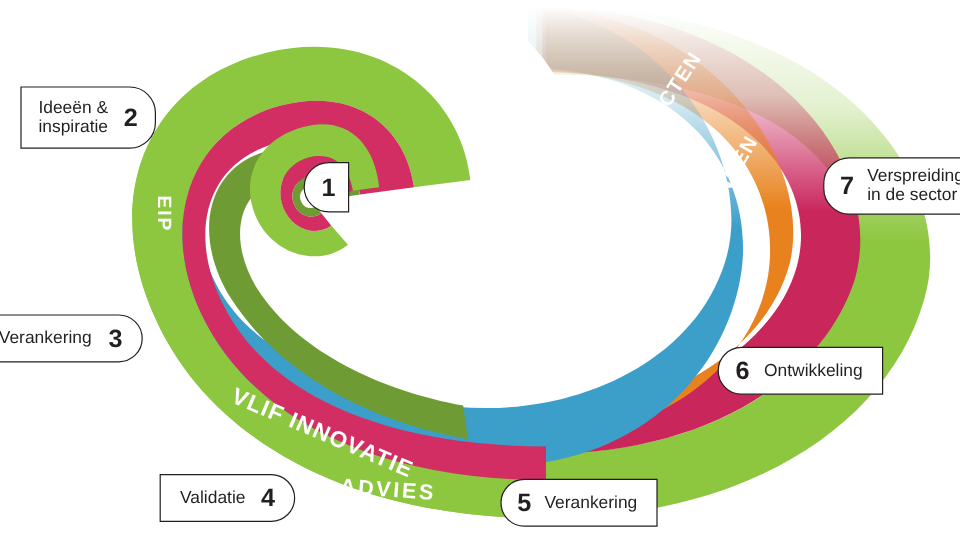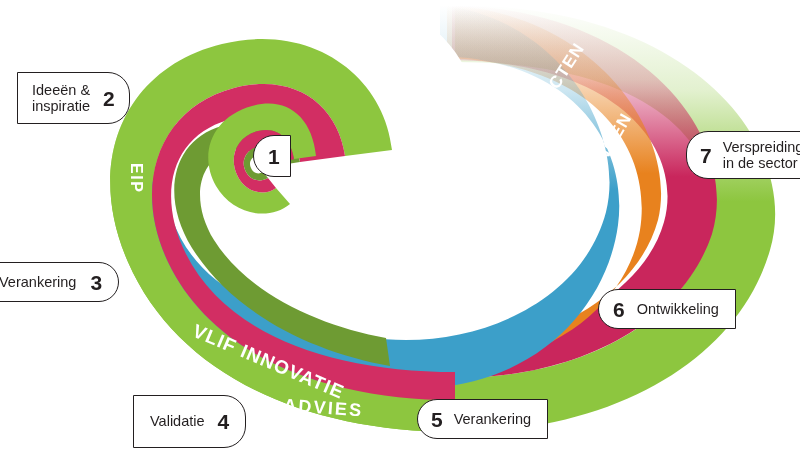--- a/index.html
+++ b/index.html
@@ -34,21 +34,21 @@
     white-space:pre-line;
   }
   
   .round-right{border-radius:0 22px 22px 0;}
   .round-left{border-radius:22px 0 0 22px;}
 
   
   #cl-1{left:253px;top:135px;height:42px;padding:0 10px 0 14px;gap:11px;}
   #cl-2{left:17px;top:72px;height:52px;padding:0 14px 0 14px;gap:13px;}
   #cl-3{left:-18px;top:262px;height:40px;padding:0 16px 0 16px;gap:14px;}
-  #cl-4{left:133px;top:395px;height:53px;padding:0 16px 0 16px;gap:13px;}
+  #cl-4{left:133px;top:395px;height:40px;padding:0 16px 0 16px;gap:13px;}
   #cl-5{left:417px;top:399px;height:40px;padding:0 16px 0 13px;gap:11px;}
   #cl-6{left:598px;top:289px;height:40px;padding:0 16px 0 14px;gap:12px;}
   #cl-7{left:686px;top:131px;height:48px;padding:0 12px 0 13px;gap:11px;}
 
   
   .bandword{
     position:absolute;
     color:#ffffff;
     font-weight:bold;
     letter-spacing:1.1px;

